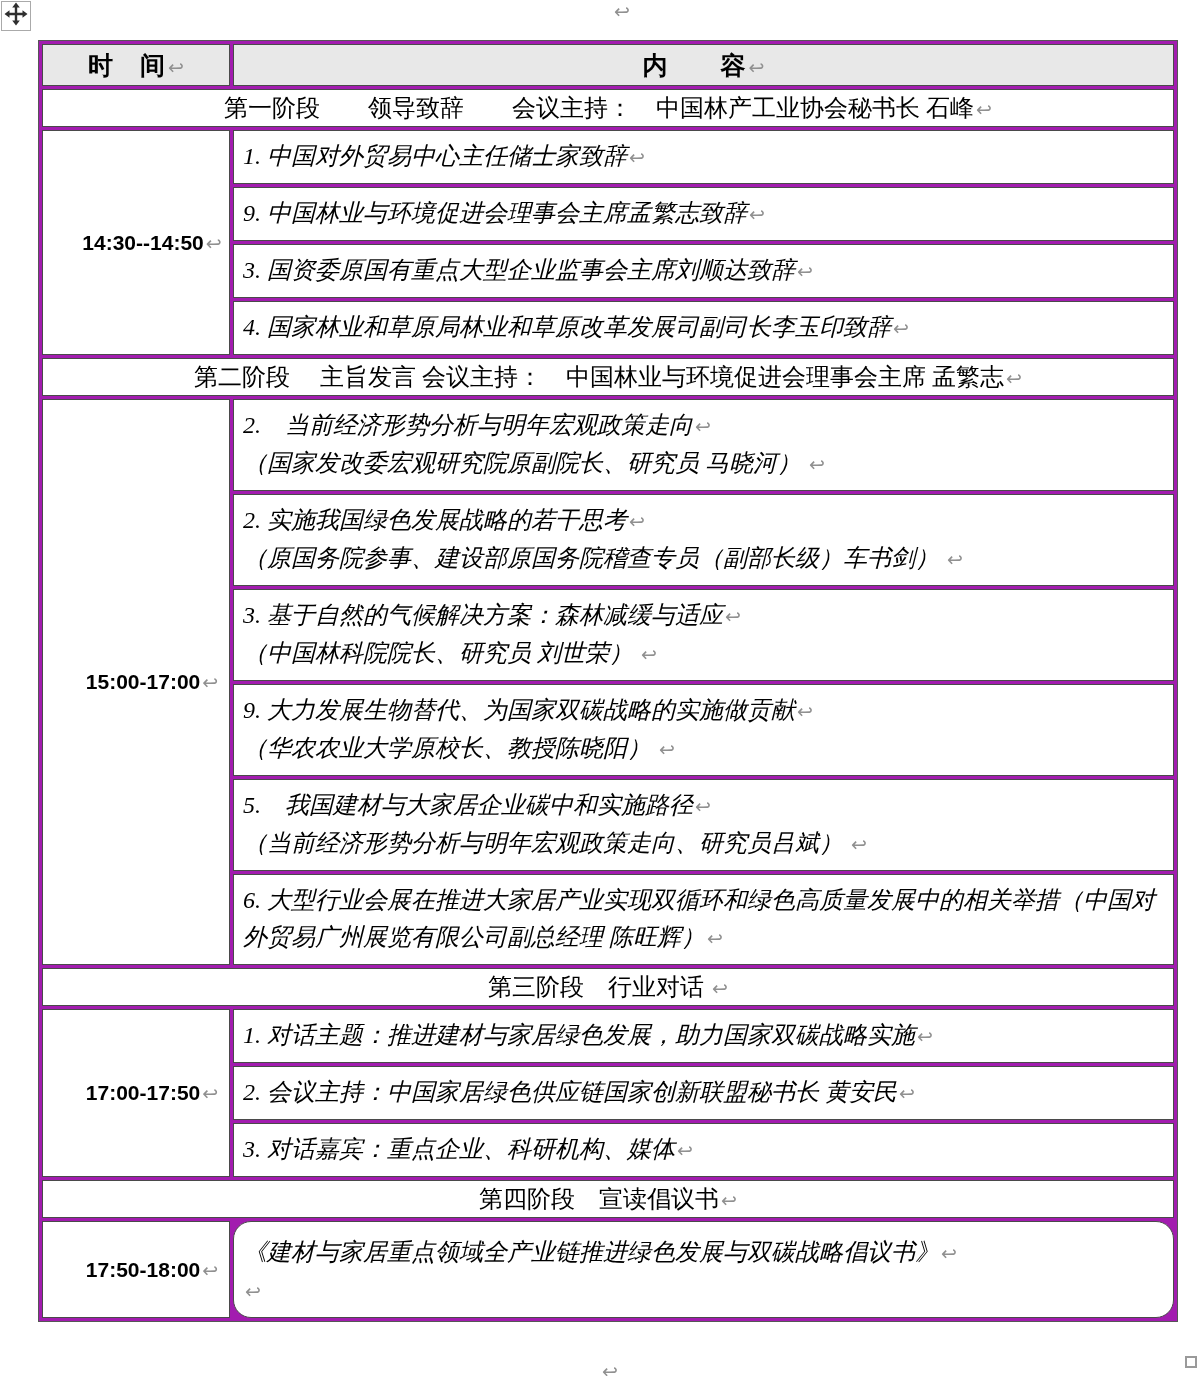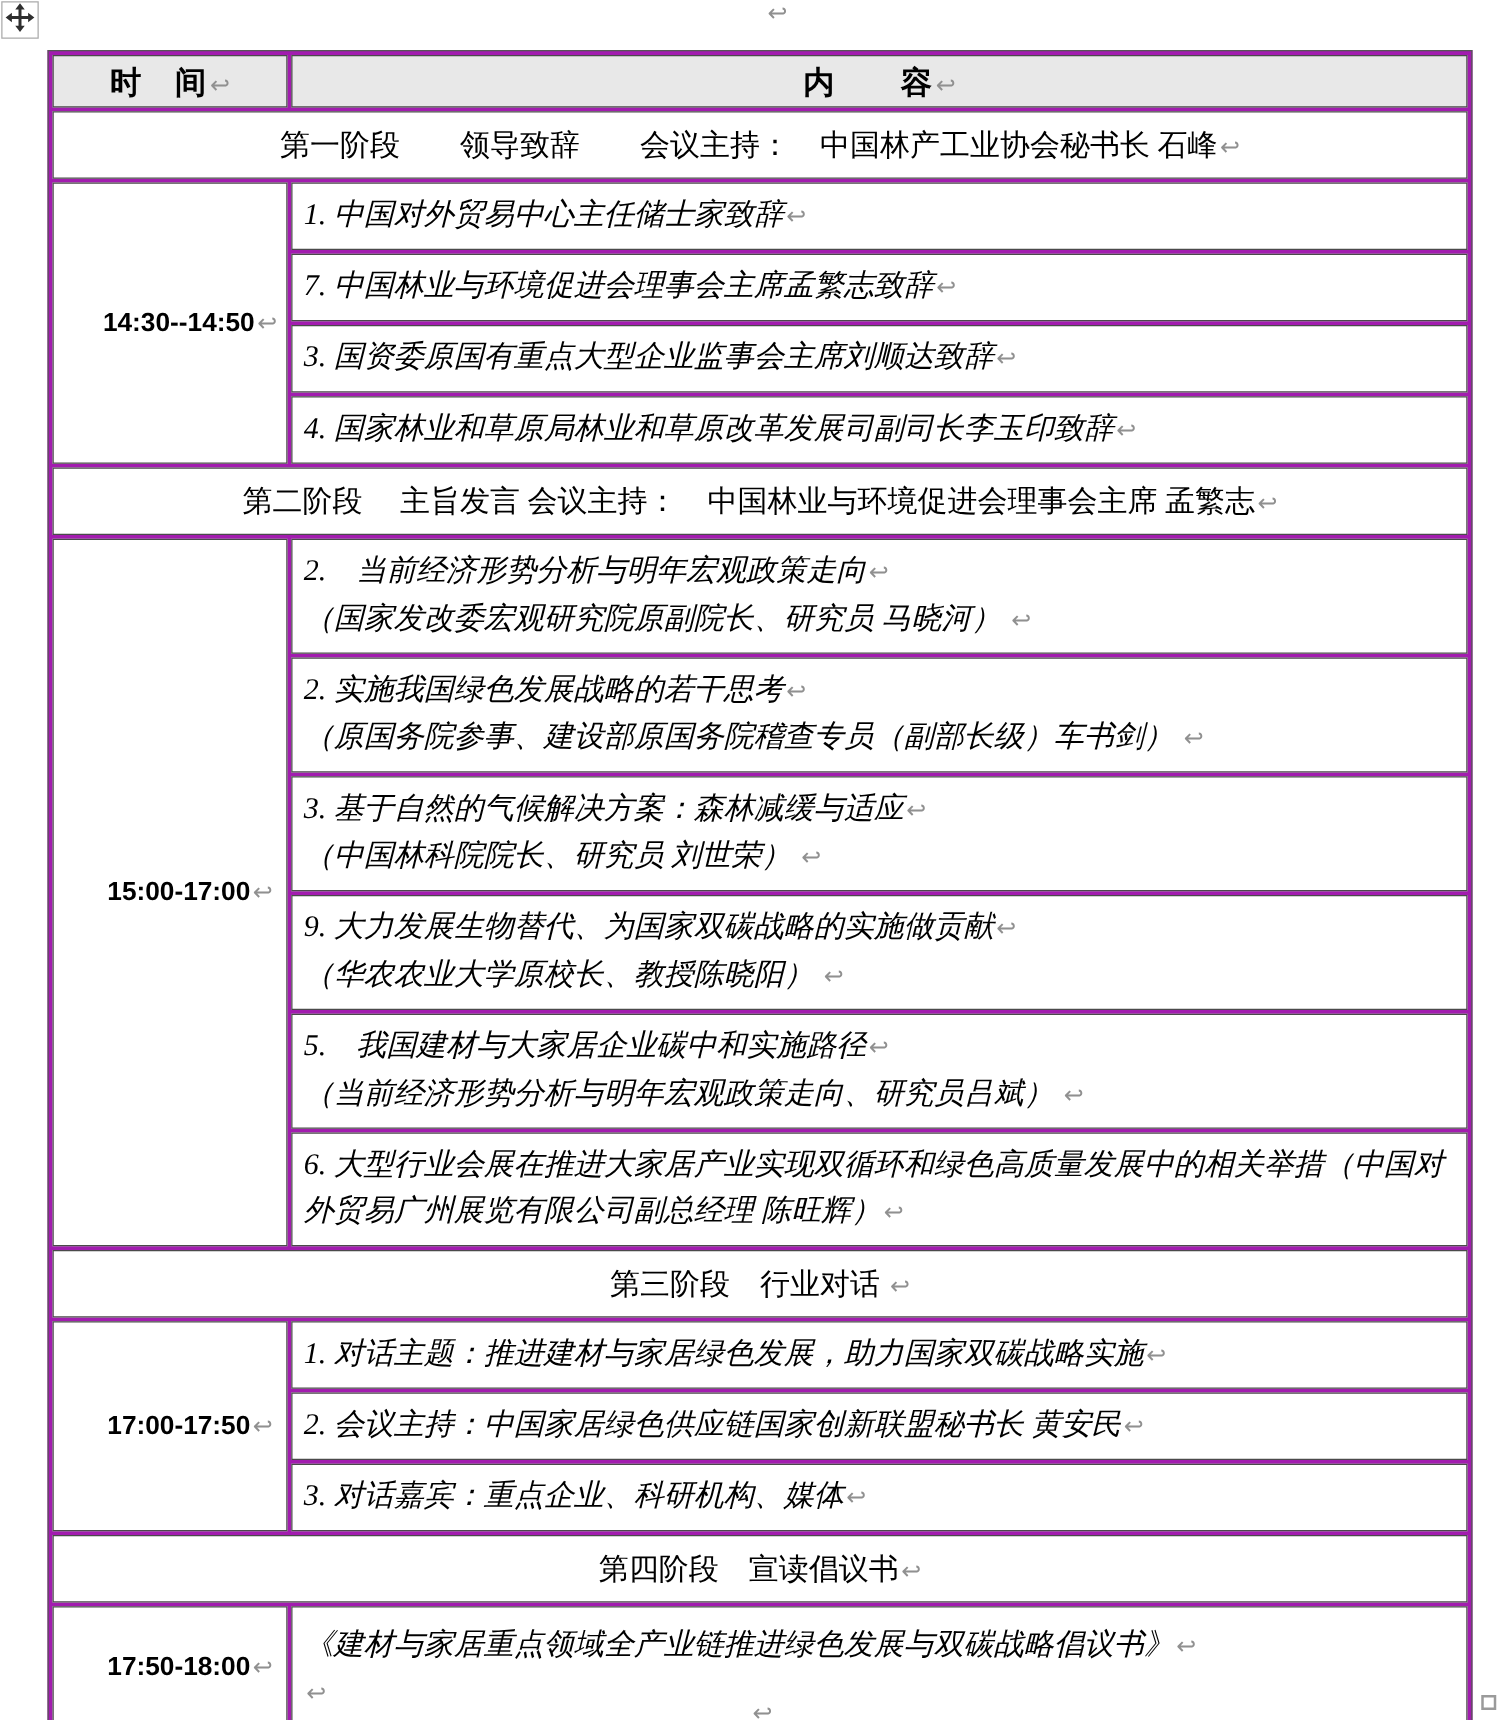--- a/index.html
+++ b/index.html
@@ -67,42 +67,42 @@
     font-weight: bold;
     text-align: center;
     vertical-align: middle;
     height: 42px;
     letter-spacing: 1px;
   }
   td.stage-cell {
     text-align: center;
     vertical-align: middle;
     font-size: 24px;
-    height: 54px;
+    height: 38px;
     background: #fff;
   }
   td.time-cell {
     text-align: center;
     vertical-align: middle;
     font-family: "Liberation Sans", "DejaVu Sans", sans-serif;
     font-size: 21px;
     font-weight: bold;
     background: #fff;
     padding-left: 33px;
   }
   td.item-cell {
     font-size: 24px;
     padding: 7px 10px 7px 9px;
     vertical-align: middle;
     background: #fff;
   }
   td.item-cell p { margin: 0; line-height: 37px; font-style: italic; }
   tr.row-single td.item-cell { height: 54px; }
   tr.row-double td.item-cell { height: 88px; }
-  tr.row-last   td.item-cell { height: 90px; vertical-align: top; padding-top: 12px; }
+  tr.row-last   td.item-cell { height: 90px; vertical-align: top; padding-top: 12px; border-radius: 18px; }
 </style>
 </head>
 <body>
 
 <div class="page">
 
   <div class="move-handle">
     <span>
       <svg width="24" height="24" viewBox="0 0 24 24">
         <path d="M12 0.5 L15.8 5.5 H13.2 V10.8 H18.5 V8.2 L23.5 12 L18.5 15.8 V13.2 H13.2 V18.5 H15.8 L12 23.5 L8.2 18.5 H10.8 V13.2 H5.5 V15.8 L0.5 12 L5.5 8.2 V10.8 H10.8 V5.5 H8.2 Z" fill="#2f2f2f"></path>
@@ -128,21 +128,21 @@
       <td class="stage-cell" colspan="2"><span>第一阶段　　领导致辞　　会议主持：　中国林产工业协会秘书长 石峰</span><span class="pm">↩</span></td>
     </tr>
     <tr class="row-single">
       <td class="time-cell" rowspan="4"><span>14:30--14:50</span><span class="pm">↩</span></td>
       <td class="item-cell">
             <p><span>1. 中国对外贸易中心主任储士家致辞</span><span class="pm">↩</span></p>
           </td>
     </tr>
     <tr class="row-single">
       <td class="item-cell">
-            <p><span>7. 中国林业与环境促进会理事会主席孟繁志致辞</span><span class="pm">↩</span></p>
+            <p><span>9. 中国林业与环境促进会理事会主席孟繁志致辞</span><span class="pm">↩</span></p>
           </td>
     </tr>
     <tr class="row-single">
       <td class="item-cell">
             <p><span>3. 国资委原国有重点大型企业监事会主席刘顺达致辞</span><span class="pm">↩</span></p>
           </td>
     </tr>
     <tr class="row-single">
       <td class="item-cell">
             <p><span>4. 国家林业和草原局林业和草原改革发展司副司长李玉印致辞</span><span class="pm">↩</span></p>

